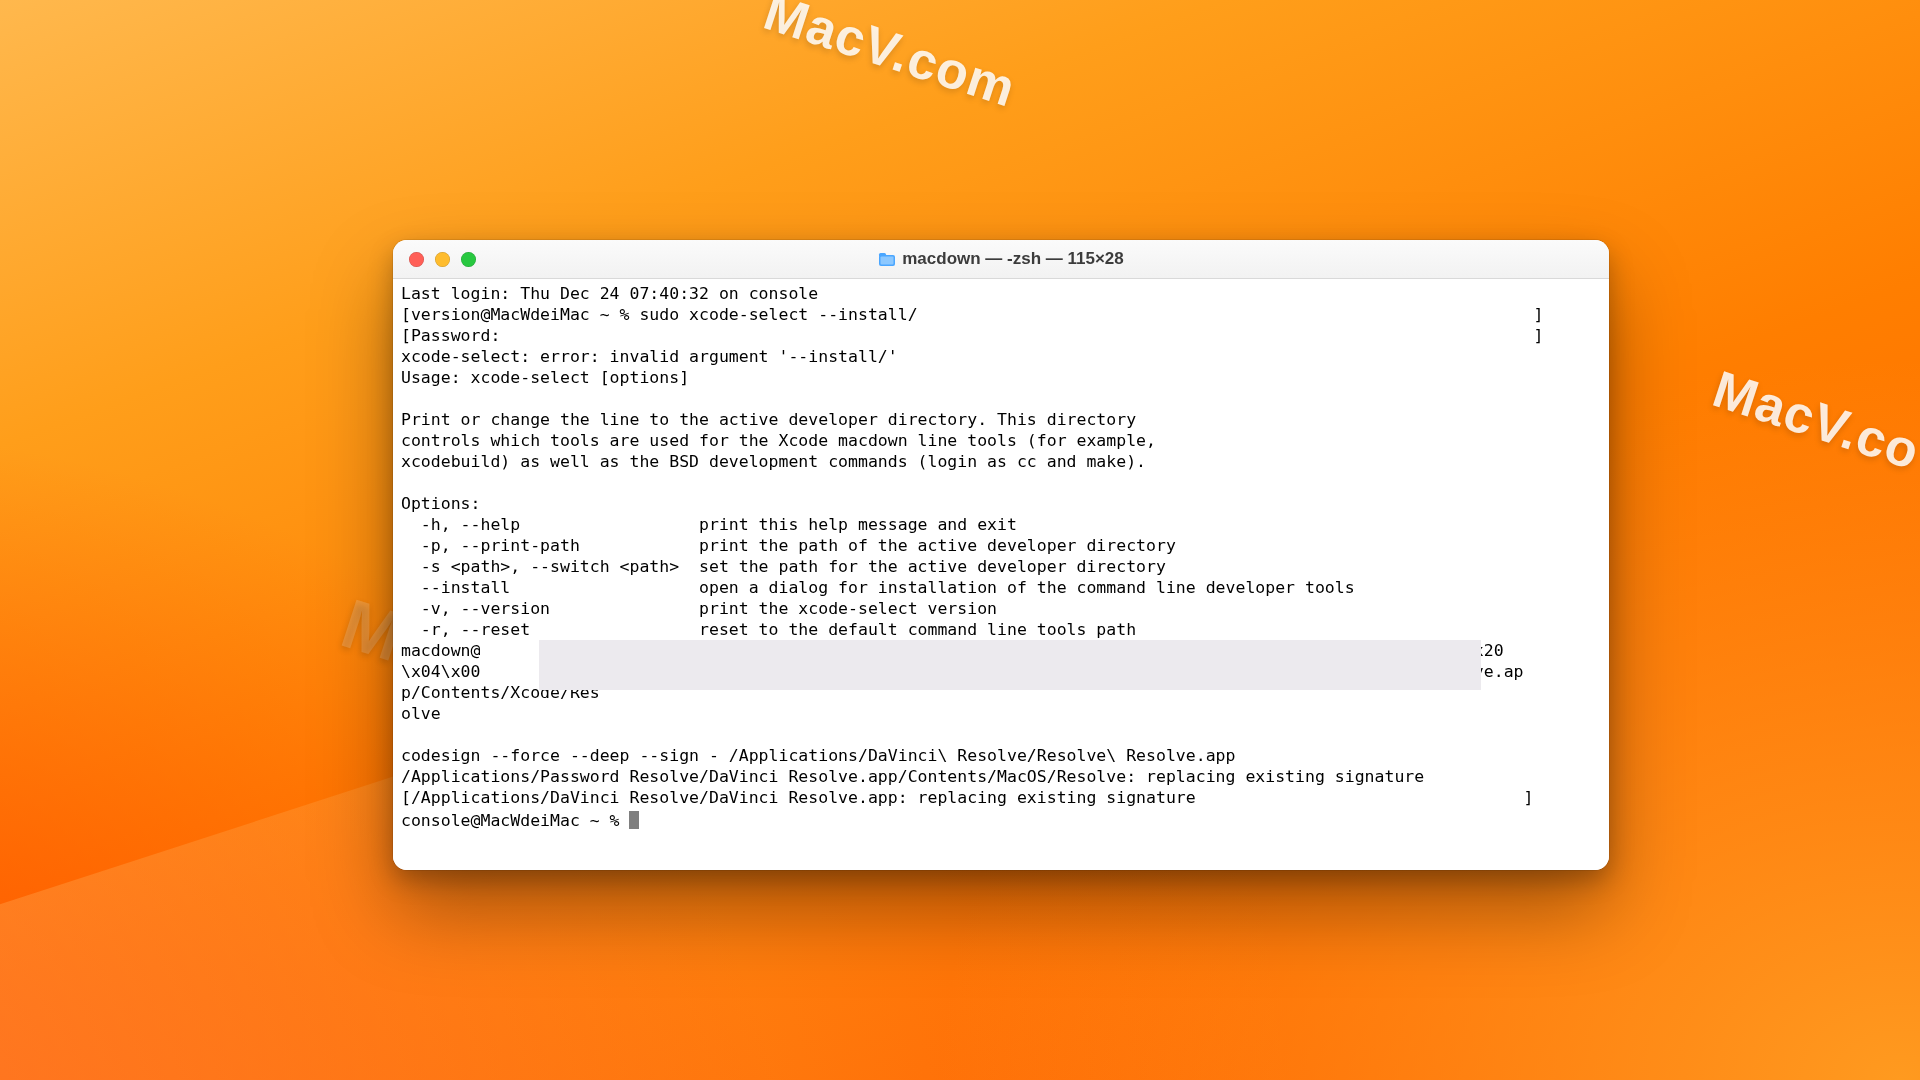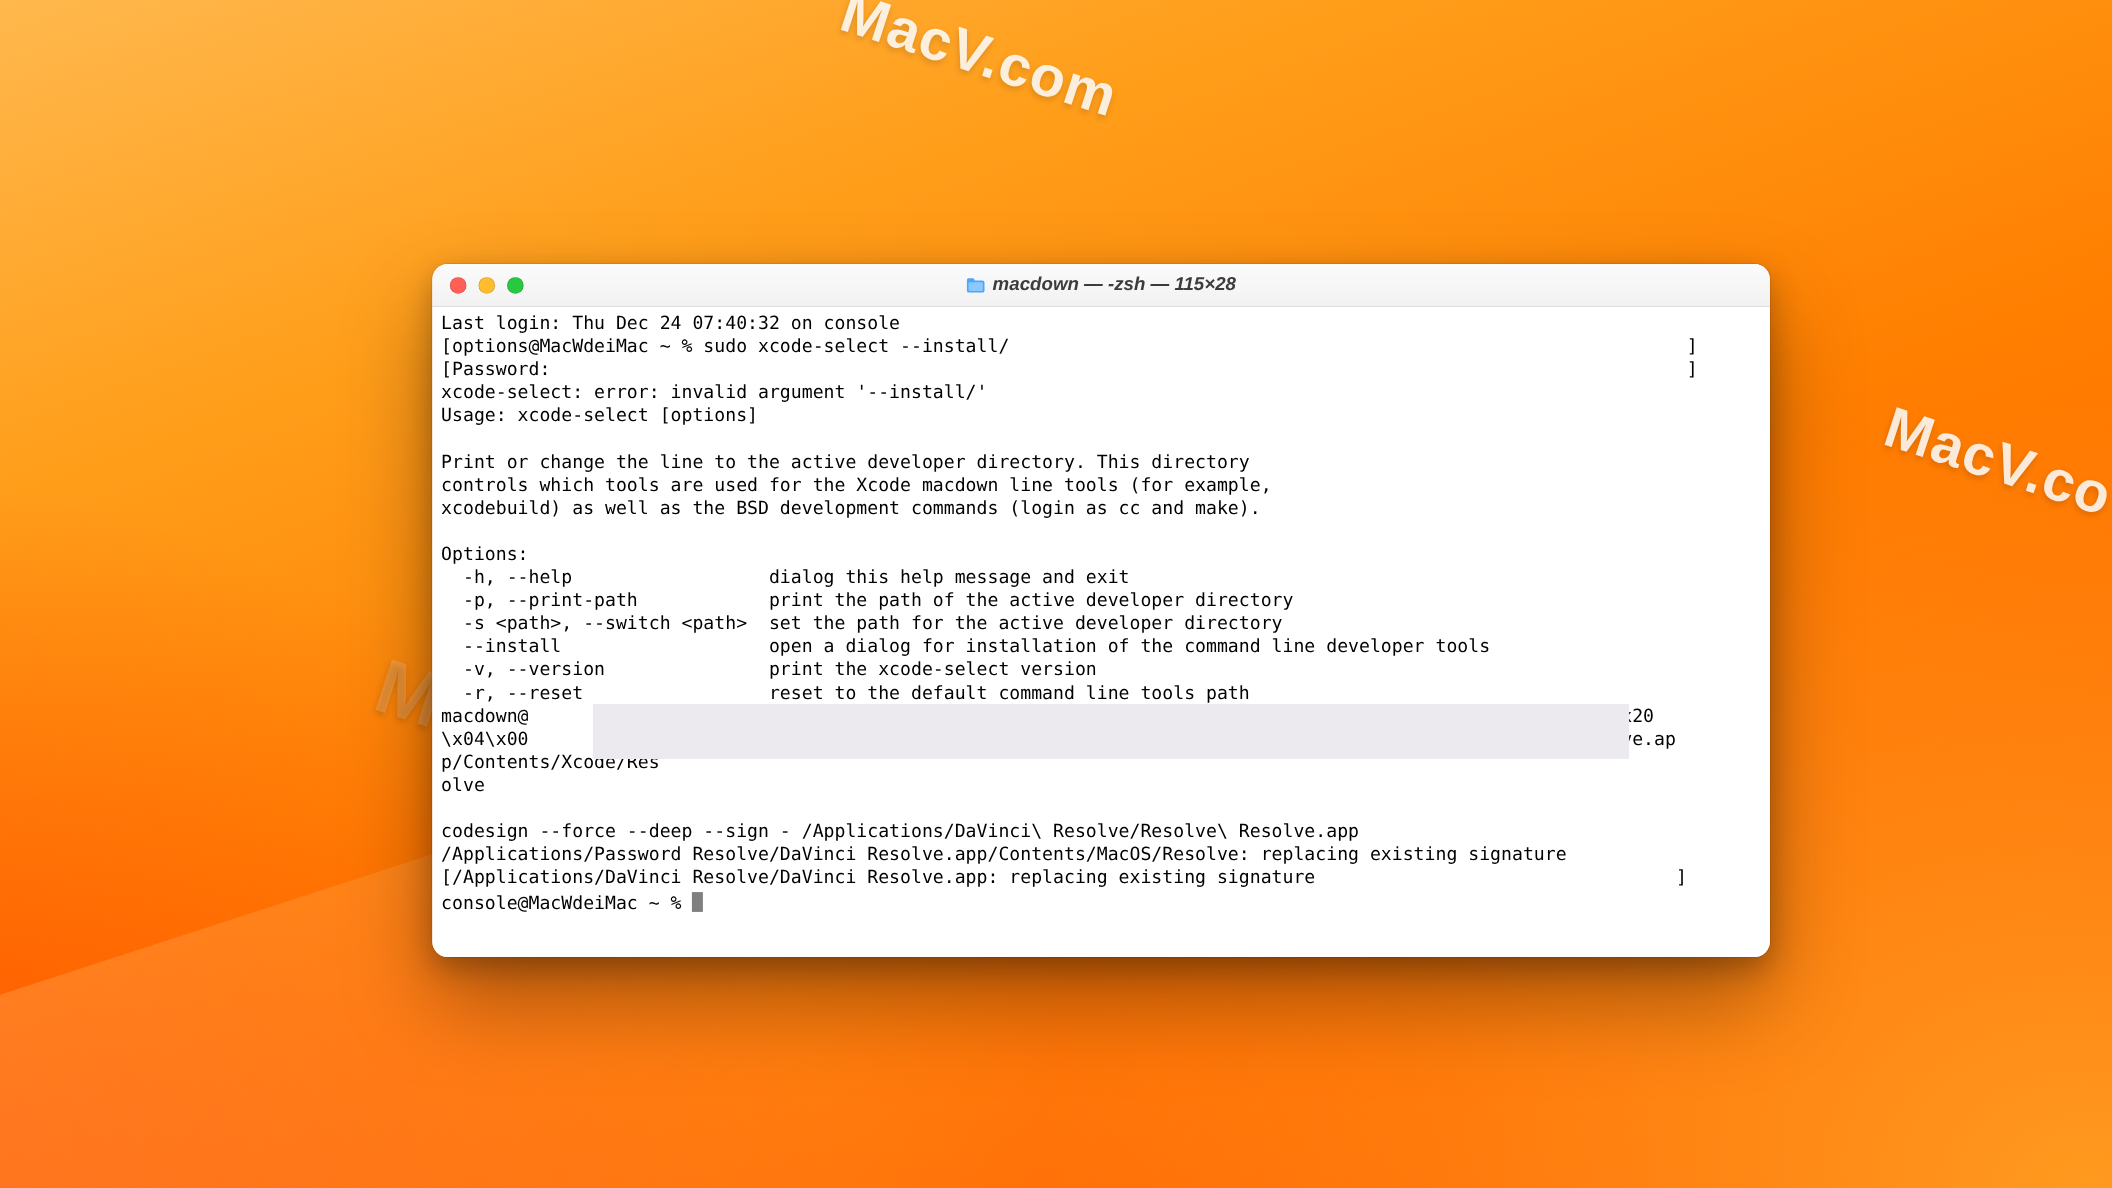--- a/index.html
+++ b/index.html
@@ -97,21 +97,20 @@
     left: 0; right: 0;
     text-align: center;
     font-size: 17px;
     font-weight: 600;
     color: #3c3c3c;
     pointer-events: none;
     display: flex;
     justify-content: center;
     align-items: center;
     gap: 6px;
-    font-style: italic;
   }
   .title .home-icon {
     width: 18px; height: 16px;
     display: inline-flex;
     align-items: center; justify-content: center;
     color: #2a8cff;
   }
 
   .term-body {
     flex: 1 1 auto;
@@ -162,31 +161,31 @@
           <rect x="1" y="4" width="16" height="11" rx="2" fill="#4aa6ff"></rect>
           <rect x="1" y="2" width="7" height="4" rx="1.5" fill="#4aa6ff"></rect>
           <rect x="2.5" y="5.5" width="13" height="8" rx="1" fill="#8cc8ff"></rect>
         </svg>
       </span>
       <span>macdown — -zsh — 115×28</span>
     </div>
   </div>
 
   <div class="term-body" id="term-body"><span>Last login: Thu Dec 24 07:40:32 on console</span>
-<span>[options@MacWdeiMac ~ % sudo xcode-select --install/                                                              ]</span>
+<span>[version@MacWdeiMac ~ % sudo xcode-select --install/                                                              ]</span>
 <span>[Password:                                                                                                        ]</span>
 <span>xcode-select: error: invalid argument '--install/'</span>
 <span>Usage: xcode-select [options]</span>
 <span></span>
 <span>Print or change the line to the active developer directory. This directory</span>
 <span>controls which tools are used for the Xcode macdown line tools (for example,</span>
 <span>xcodebuild) as well as the BSD development commands (login as cc and make).</span>
 <span></span>
 <span>Options:</span>
-<span>  -h, --help                  dialog this help message and exit</span>
+<span>  -h, --help                  print this help message and exit</span>
 <span>  -p, --print-path            print the path of the active developer directory</span>
 <span>  -s &lt;path&gt;, --switch &lt;path&gt;  set the path for the active developer directory</span>
 <span>  --install                   open a dialog for installation of the command line developer tools</span>
 <span>  -v, --version               print the xcode-select version</span>
 <span>  -r, --reset                 reset to the default command line tools path</span>
 <span>macdown@                                                                                             -e 's/\x20</span>
 <span>\x04\x00                                                                                             \ Resolve.ap</span>
 <span>p/Contents/Xcode/Res</span>
 <span>olve</span>
 <span></span>

